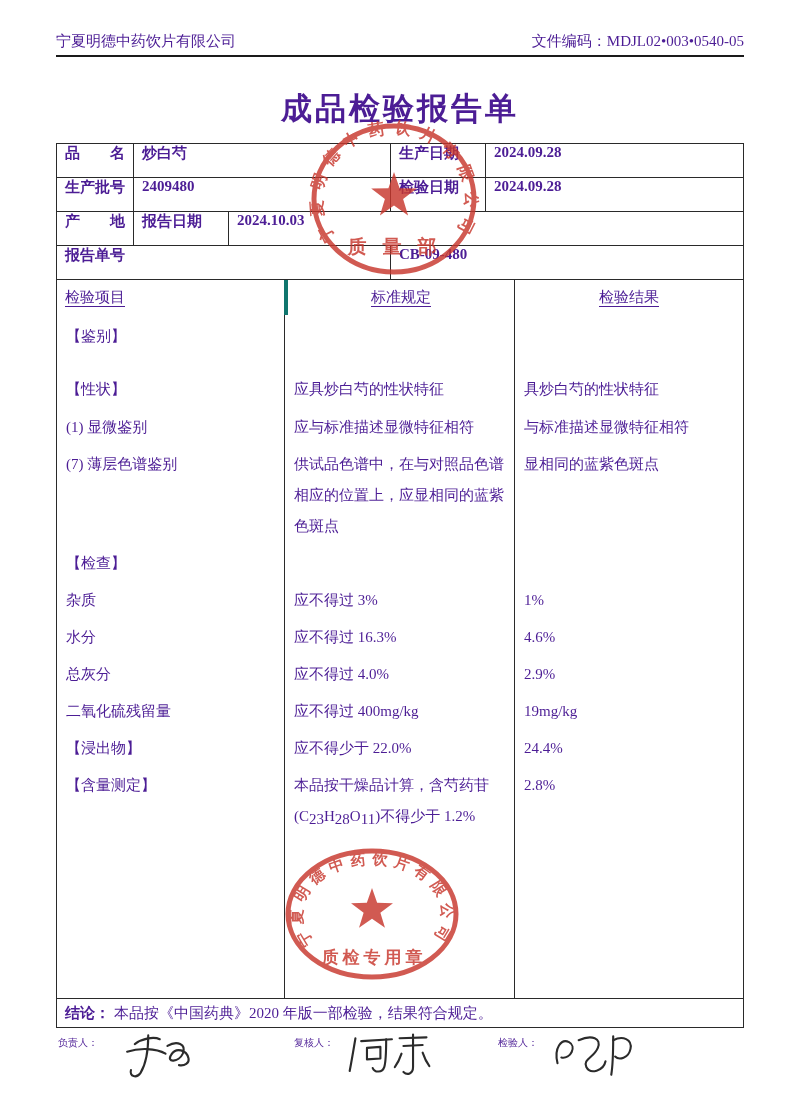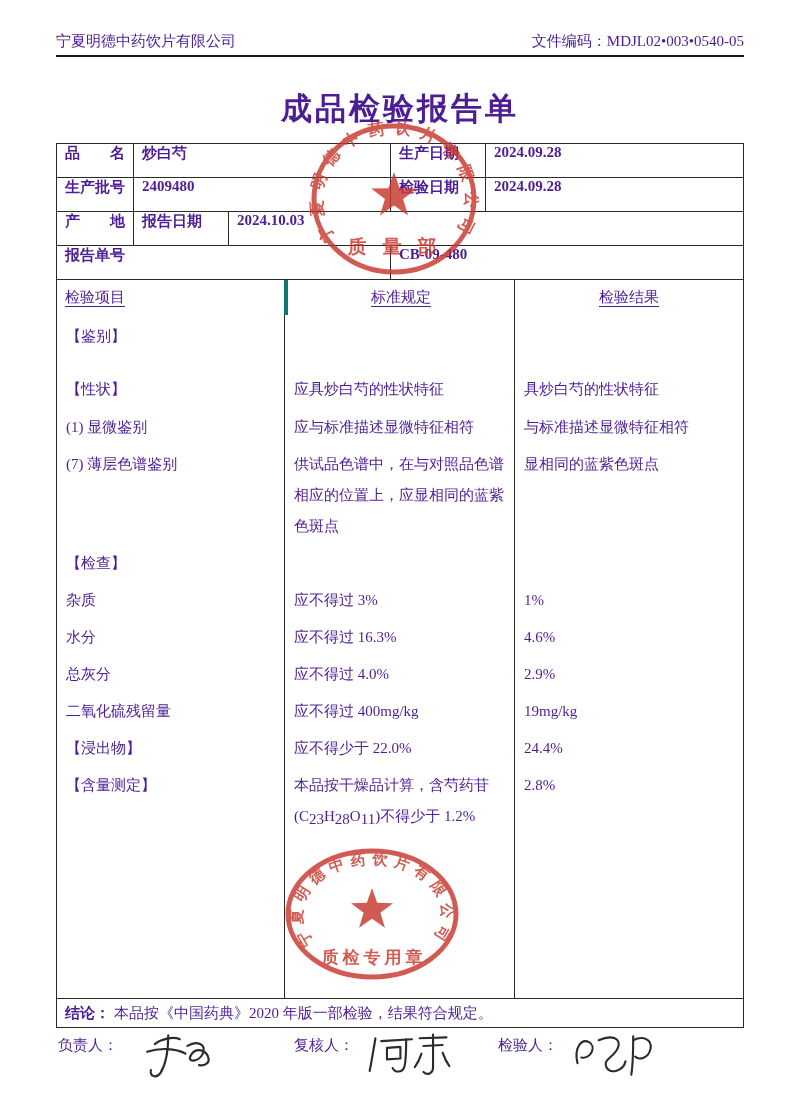--- a/index.html
+++ b/index.html
@@ -39,21 +39,21 @@
   .mh54{min-height:54px;} .mh54 .t1,.mh54 .t2,.mh54 .t3{padding-top:22px;}
   .mh30{min-height:30px;} .mh31{min-height:31px;} .mh94{min-height:94px;}
   .mh32{min-height:32px;} .mh34{min-height:34px;} .mh62{min-height:62px;}
   .fill{flex:1;}
   sub { font-size:15px; vertical-align:-3px; }
   
   .conclusion { display:flex; align-items:center; flex:none; height:29px;
     border-top:1px solid #2a2a2a; padding:12px 8px; }
   .conclusion b { font-weight:700; margin-right:4px; }
   
-  .sign-row { position:absolute; top:1030px; left:56px; width:688px; height:64px; font-size:15px; }
+  .sign-row { position:absolute; top:1030px; left:56px; width:688px; height:64px; font-size:10px; }
   .sig-group { position:absolute; top:6px; display:flex; align-items:flex-start; }
   .sig-group svg { margin-left:8px; margin-top:-6px; }
   .sg1{left:2px;} .sg2{left:238px;} .sg3{left:442px;}
   .sigpath { fill:none; stroke:#2b2b2b; stroke-width:2.2; stroke-linecap:round; stroke-linejoin:round; }
   
   .stamp { position:absolute; opacity:.82; }
   .stamp-top { top:120px; left:308px; }
   .stamp-bottom { top:846px; left:284px; }
 </style>
 </head>

